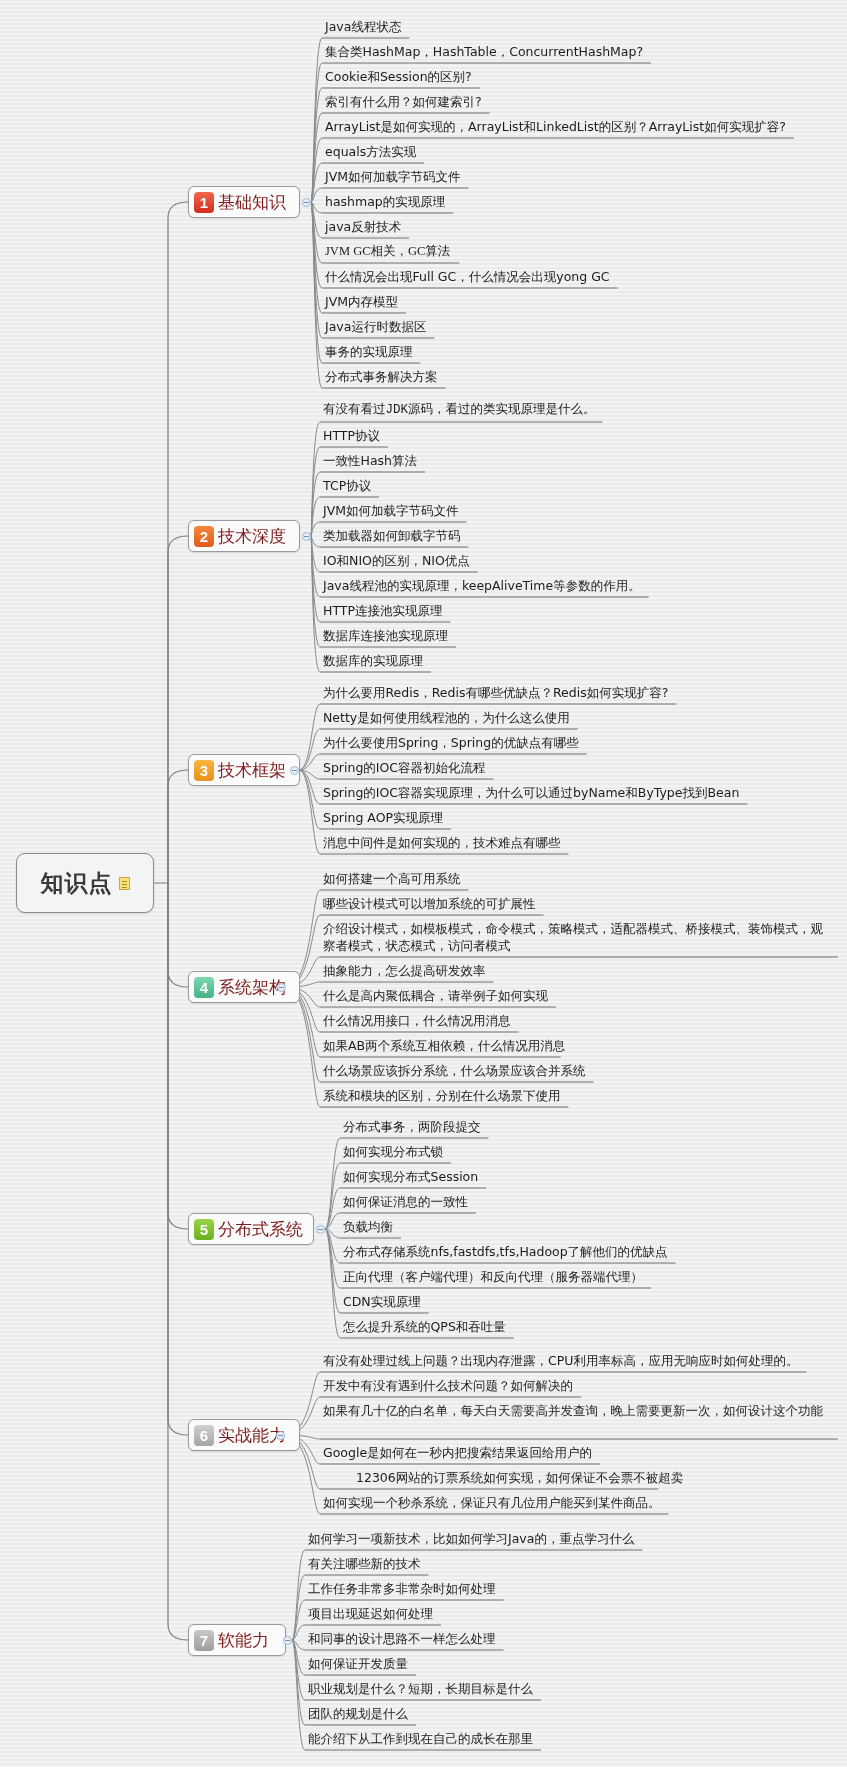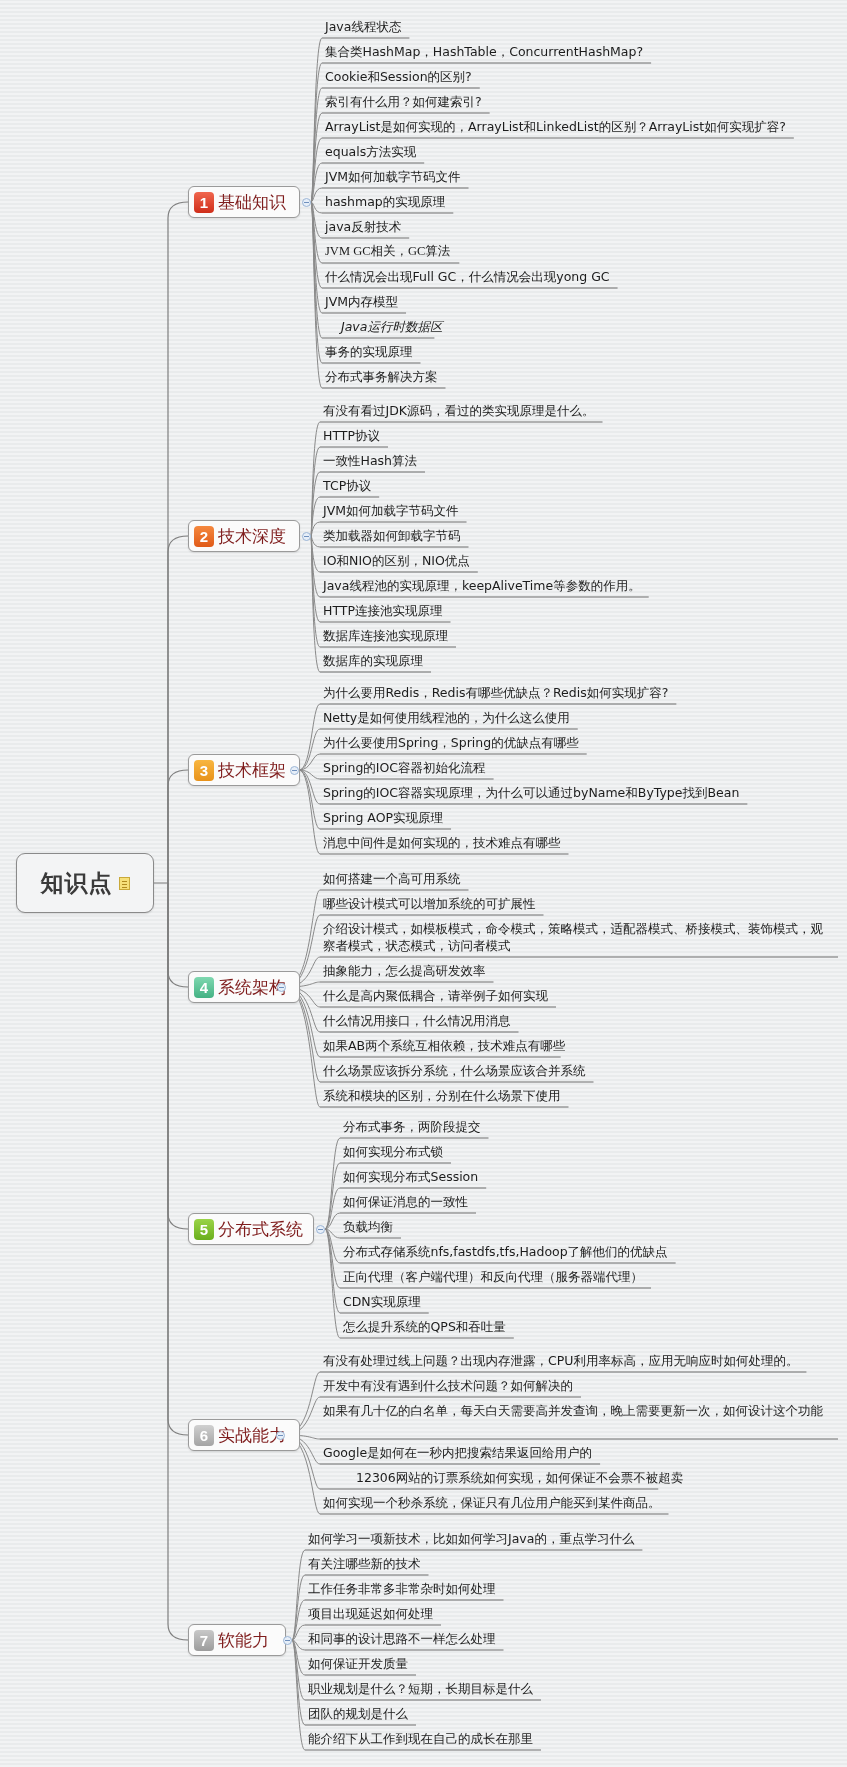--- a/index.html
+++ b/index.html
@@ -250,24 +250,24 @@
     <div class="leaf" style="left: 322px; top: 68px;">Cookie和Session的区别?</div>
     <div class="leaf" style="left: 322px; top: 93px;">索引有什么用？如何建索引?</div>
     <div class="leaf" style="left: 322px; top: 118px;">ArrayList是如何实现的，ArrayList和LinkedList的区别？ArrayList如何实现扩容?</div>
     <div class="leaf" style="left: 322px; top: 143px;">equals方法实现</div>
     <div class="leaf" style="left: 322px; top: 168px;">JVM如何加载字节码文件</div>
     <div class="leaf" style="left: 322px; top: 193px;">hashmap的实现原理</div>
     <div class="leaf" style="left: 322px; top: 218px;">java反射技术</div>
     <div class="leaf" style="left: 322px; top: 243px; font-family: Liberation Serif, serif;">JVM GC相关，GC算法</div>
     <div class="leaf" style="left: 322px; top: 268px;">什么情况会出现Full GC，什么情况会出现yong GC</div>
     <div class="leaf" style="left: 322px; top: 293px;">JVM内存模型</div>
-    <div class="leaf" style="left: 338px; top: 318px; font-style: italic;">Java运行时数据区</div>
+    <div class="leaf" style="left: 322px; top: 318px;">Java运行时数据区</div>
     <div class="leaf" style="left: 322px; top: 343px;">事务的实现原理</div>
     <div class="leaf" style="left: 322px; top: 368px; text-align: center;">分布式事务解决方案</div>
-    <div class="leaf" style="left: 320px; top: 402px;">有没有看过JDK源码，看过的类实现原理是什么。</div>
+    <div class="leaf" style="left: 320px; top: 402px; font-family: Liberation Mono, monospace;">有没有看过JDK源码，看过的类实现原理是什么。</div>
     <div class="leaf" style="left: 320px; top: 427px;">HTTP协议</div>
     <div class="leaf" style="left: 320px; top: 452px;">一致性Hash算法</div>
     <div class="leaf" style="left: 320px; top: 477px;">TCP协议</div>
     <div class="leaf" style="left: 320px; top: 502px;">JVM如何加载字节码文件</div>
     <div class="leaf" style="left: 320px; top: 527px;">类加载器如何卸载字节码</div>
     <div class="leaf" style="left: 320px; top: 552px;">IO和NIO的区别，NIO优点</div>
     <div class="leaf" style="left: 320px; top: 577px;">Java线程池的实现原理，keepAliveTime等参数的作用。</div>
     <div class="leaf" style="left: 320px; top: 602px;">HTTP连接池实现原理</div>
     <div class="leaf" style="left: 320px; top: 627px;">数据库连接池实现原理</div>
     <div class="leaf" style="left: 320px; top: 652px;">数据库的实现原理</div>
@@ -277,21 +277,21 @@
     <div class="leaf" style="left: 320px; top: 759px;">Spring的IOC容器初始化流程</div>
     <div class="leaf" style="left: 320px; top: 784px;">Spring的IOC容器实现原理，为什么可以通过byName和ByType找到Bean</div>
     <div class="leaf" style="left: 320px; top: 809px;">Spring AOP实现原理</div>
     <div class="leaf" style="left: 320px; top: 834px;">消息中间件是如何实现的，技术难点有哪些</div>
     <div class="leaf" style="left: 320px; top: 870px;">如何搭建一个高可用系统</div>
     <div class="leaf" style="left: 320px; top: 895px;">哪些设计模式可以增加系统的可扩展性</div>
     <div class="leaf wrap" style="left: 320px; top: 920px; width: 510px;">介绍设计模式，如模板模式，命令模式，策略模式，适配器模式、桥接模式、装饰模式，观察者模式，状态模式，访问者模式</div>
     <div class="leaf" style="left: 320px; top: 962px;">抽象能力，怎么提高研发效率</div>
     <div class="leaf" style="left: 320px; top: 987px;">什么是高内聚低耦合，请举例子如何实现</div>
     <div class="leaf" style="left: 320px; top: 1012px;">什么情况用接口，什么情况用消息</div>
-    <div class="leaf" style="left: 320px; top: 1037px;">如果AB两个系统互相依赖，技术难点有哪些</div>
+    <div class="leaf" style="left: 320px; top: 1037px;">如果AB两个系统互相依赖，什么情况用消息</div>
     <div class="leaf" style="left: 320px; top: 1062px;">什么场景应该拆分系统，什么场景应该合并系统</div>
     <div class="leaf" style="left: 320px; top: 1087px;">系统和模块的区别，分别在什么场景下使用</div>
     <div class="leaf" style="left: 340px; top: 1118px;">分布式事务，两阶段提交</div>
     <div class="leaf" style="left: 340px; top: 1143px;">如何实现分布式锁</div>
     <div class="leaf" style="left: 340px; top: 1168px;">如何实现分布式Session</div>
     <div class="leaf" style="left: 340px; top: 1193px;">如何保证消息的一致性</div>
     <div class="leaf" style="left: 340px; top: 1218px;">负载均衡</div>
     <div class="leaf" style="left: 340px; top: 1243px;">分布式存储系统nfs,fastdfs,tfs,Hadoop了解他们的优缺点</div>
     <div class="leaf" style="left: 340px; top: 1268px;">正向代理（客户端代理）和反向代理（服务器端代理）</div>
     <div class="leaf" style="left: 340px; top: 1293px;">CDN实现原理</div>

